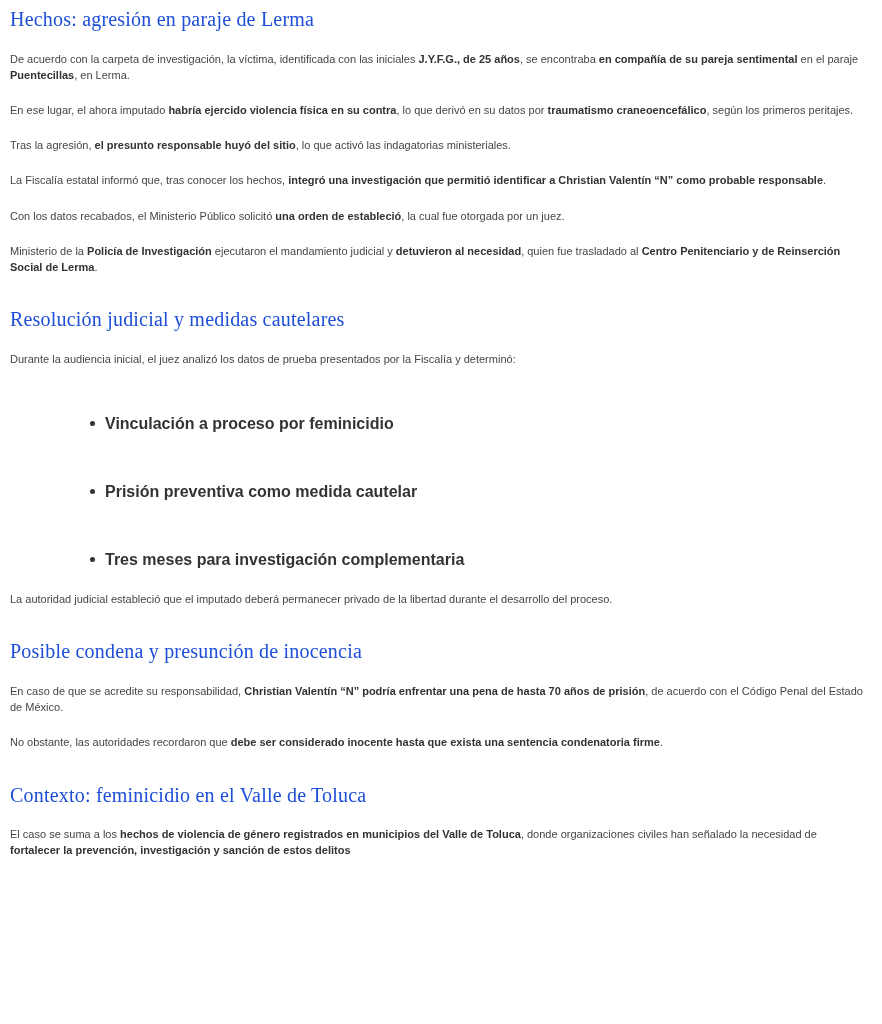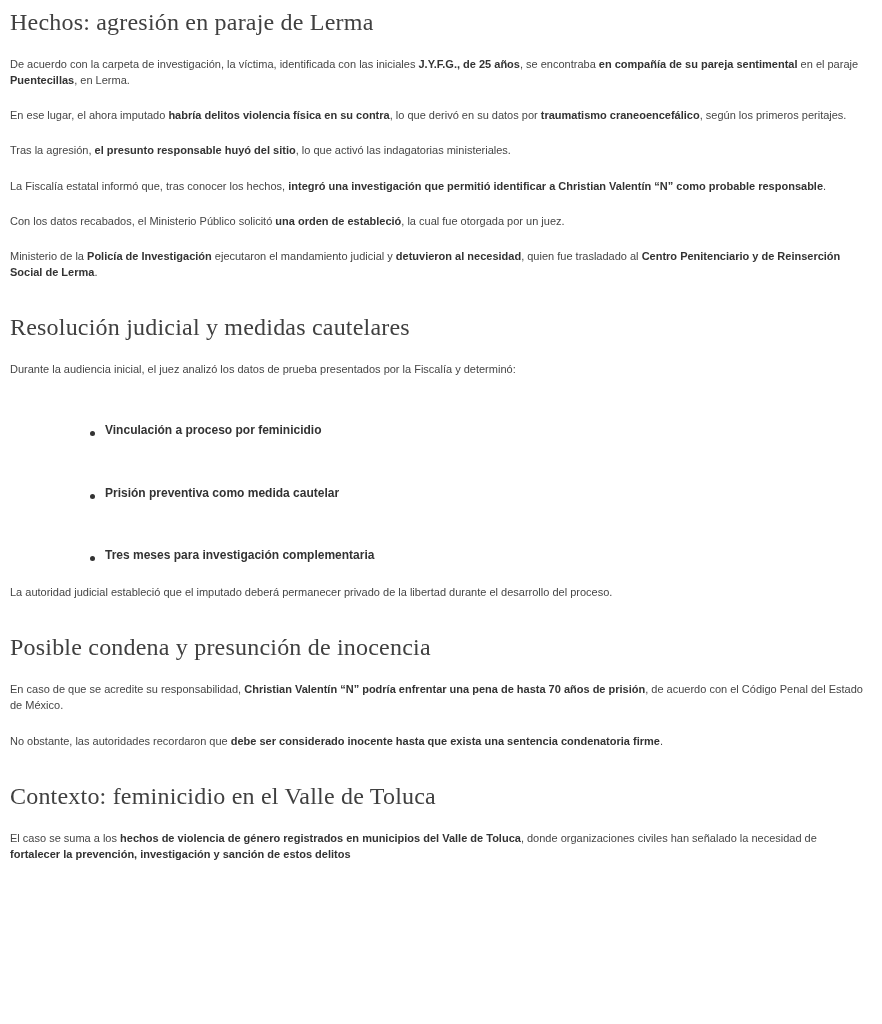--- a/index.html
+++ b/index.html
@@ -12,44 +12,44 @@
     position: relative;
     font-family: "Liberation Sans", "DejaVu Sans", sans-serif;
     overflow: hidden;
   }
   main {
     padding: 7px 12px 0 10px;
   }
   h2 {
     font-family: "Liberation Serif", "DejaVu Serif", serif;
     font-weight: 500;
-    font-size: 24px;
+    font-size: 20px;
     line-height: 1.29;
-    color: #404040;
+    color: #1d4ed8;
     margin: 32px 0 18px 0;
     letter-spacing: 0.2px;
   }
   section:first-child h2 { margin-top: 0; }
   p {
     font-size: 11px;
     line-height: 1.47;
     color: #454545;
     margin: 0 0 19px 0;
   }
   p strong, li strong, li {
     font-weight: bold;
     color: #333333;
   }
   ul {
     margin: 18px 0 20px 0;
     padding-left: 95px;
     list-style: none;
   }
   li {
-    font-size: 12px;
+    font-size: 16px;
     line-height: 1.44;
     margin-bottom: 6px;
     position: relative;
     margin-top: 45px;
   }
   li::before {
     content: "";
     position: absolute;
     left: -15px;
     top: 9px;
@@ -59,21 +59,21 @@
     background: #333333;
   }
 </style>
 </head>
 <body>
 
 <main id="article-root">
     <section>
       <h2>Hechos: agresión en paraje de Lerma</h2>
       <p><span>De acuerdo con la carpeta de investigación, la víctima, identificada con las iniciales </span><strong>J.Y.F.G., de 25 años</strong><span>, se encontraba </span><strong>en compañía de su pareja sentimental</strong><span> en el paraje </span><strong>Puentecillas</strong><span>, en Lerma.</span></p>
-      <p><span>En ese lugar, el ahora imputado </span><strong>habría delitos violencia física en su contra</strong><span>, lo que derivó en su datos por </span><strong>traumatismo craneoencefálico</strong><span>, según los primeros peritajes.</span></p>
+      <p><span>En ese lugar, el ahora imputado </span><strong>habría ejercido violencia física en su contra</strong><span>, lo que derivó en su datos por </span><strong>traumatismo craneoencefálico</strong><span>, según los primeros peritajes.</span></p>
       <p><span>Tras la agresión, </span><strong>el presunto responsable huyó del sitio</strong><span>, lo que activó las indagatorias ministeriales.</span></p>
     </section>
     <section>
       <p><span>La Fiscalía estatal informó que, tras conocer los hechos, </span><strong>integró una investigación que permitió identificar a Christian Valentín “N” como probable responsable</strong><span>.</span></p>
       <p><span>Con los datos recabados, el Ministerio Público solicitó </span><strong>una orden de estableció</strong><span>, la cual fue otorgada por un juez.</span></p>
       <p><span>Ministerio de la </span><strong>Policía de Investigación</strong><span> ejecutaron el mandamiento judicial y </span><strong>detuvieron al necesidad</strong><span>, quien fue trasladado al </span><strong>Centro Penitenciario y de Reinserción Social de Lerma</strong><span>.</span></p>
     </section>
     <section>
       <h2>Resolución judicial y medidas cautelares</h2>
       <p><span>Durante la audiencia inicial, el juez analizó los datos de prueba presentados por la Fiscalía y determinó:</span></p>

